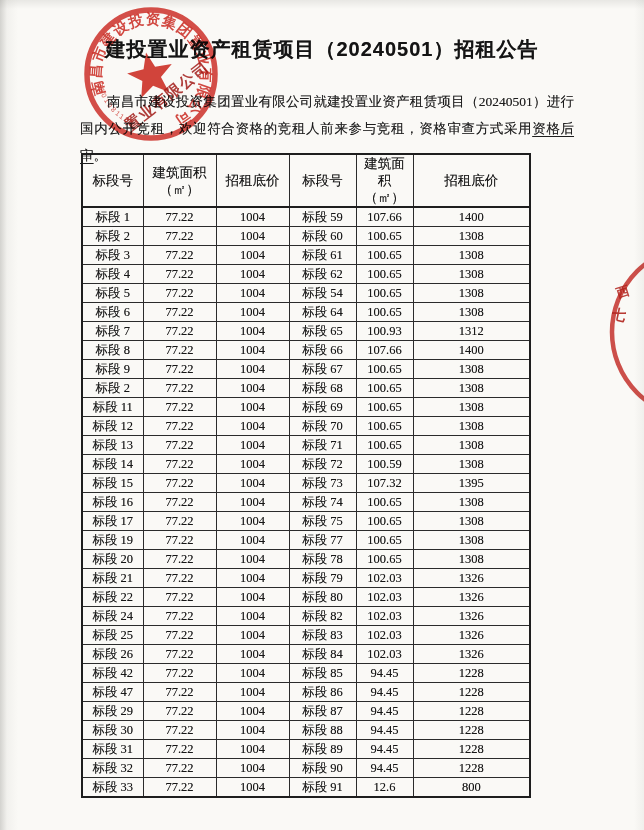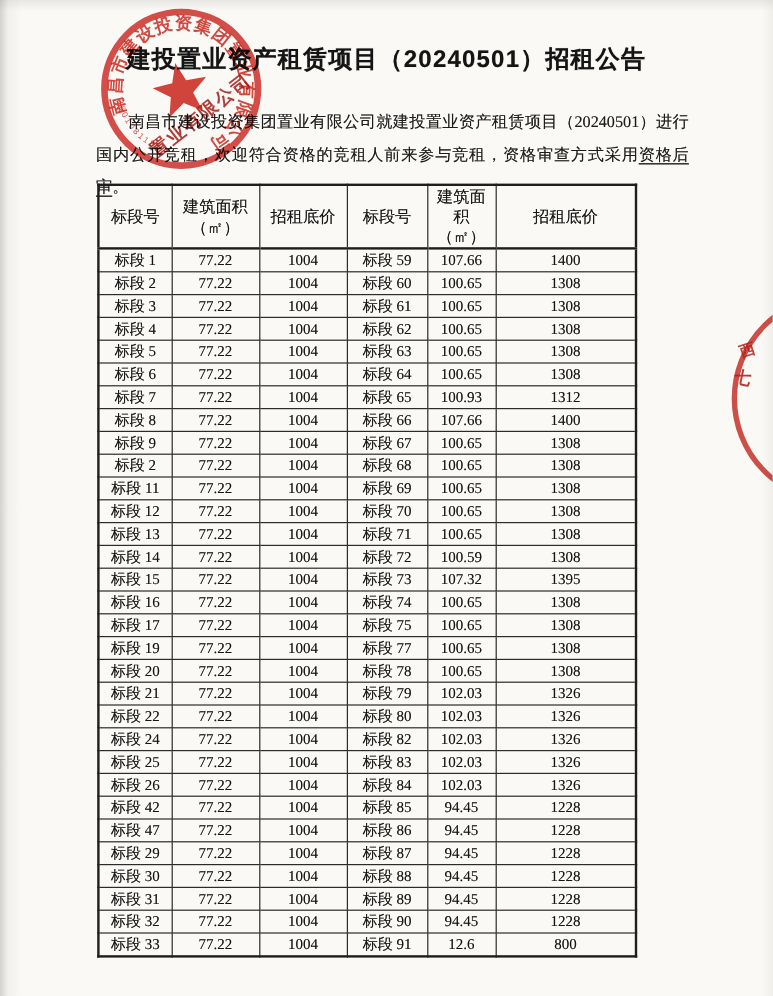--- a/index.html
+++ b/index.html
@@ -110,21 +110,21 @@
           <td>77.22</td>
           <td>1004</td>
           <td>标段 62</td>
           <td>100.65</td>
           <td>1308</td>
         </tr>
         <tr>
           <td>标段 5</td>
           <td>77.22</td>
           <td>1004</td>
-          <td>标段 63</td>
+          <td>标段 54</td>
           <td>100.65</td>
           <td>1308</td>
         </tr>
         <tr>
           <td>标段 6</td>
           <td>77.22</td>
           <td>1004</td>
           <td>标段 64</td>
           <td>100.65</td>
           <td>1308</td>

